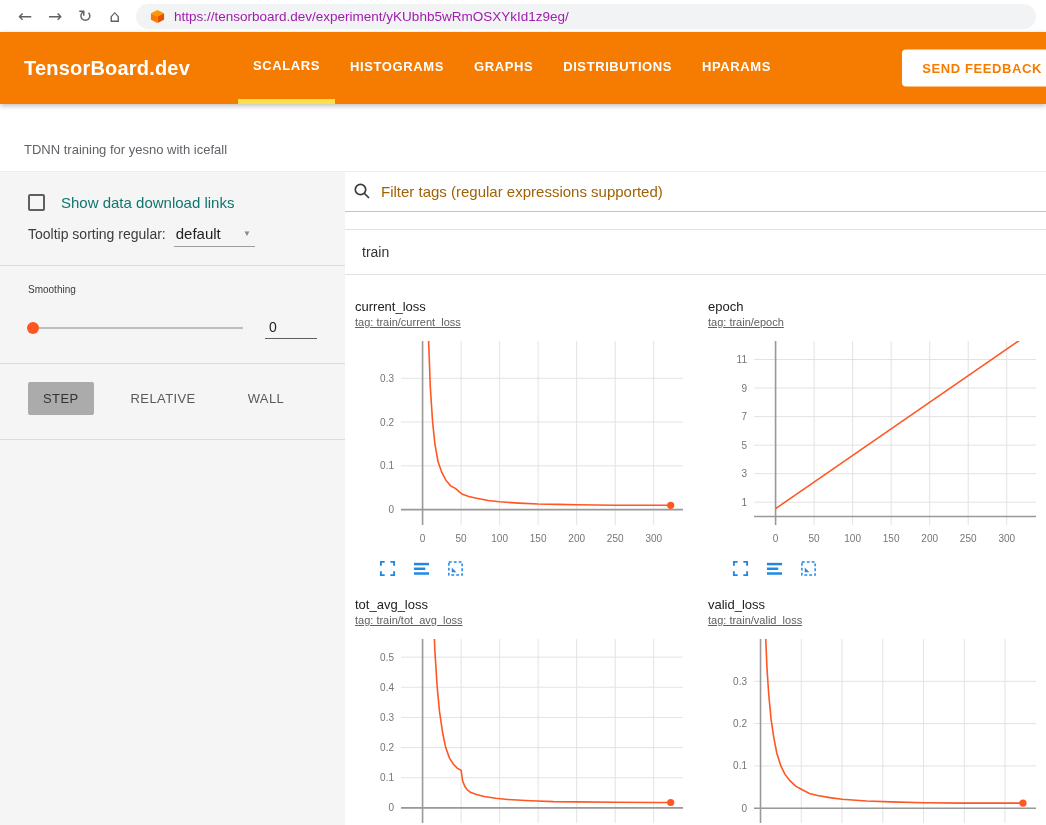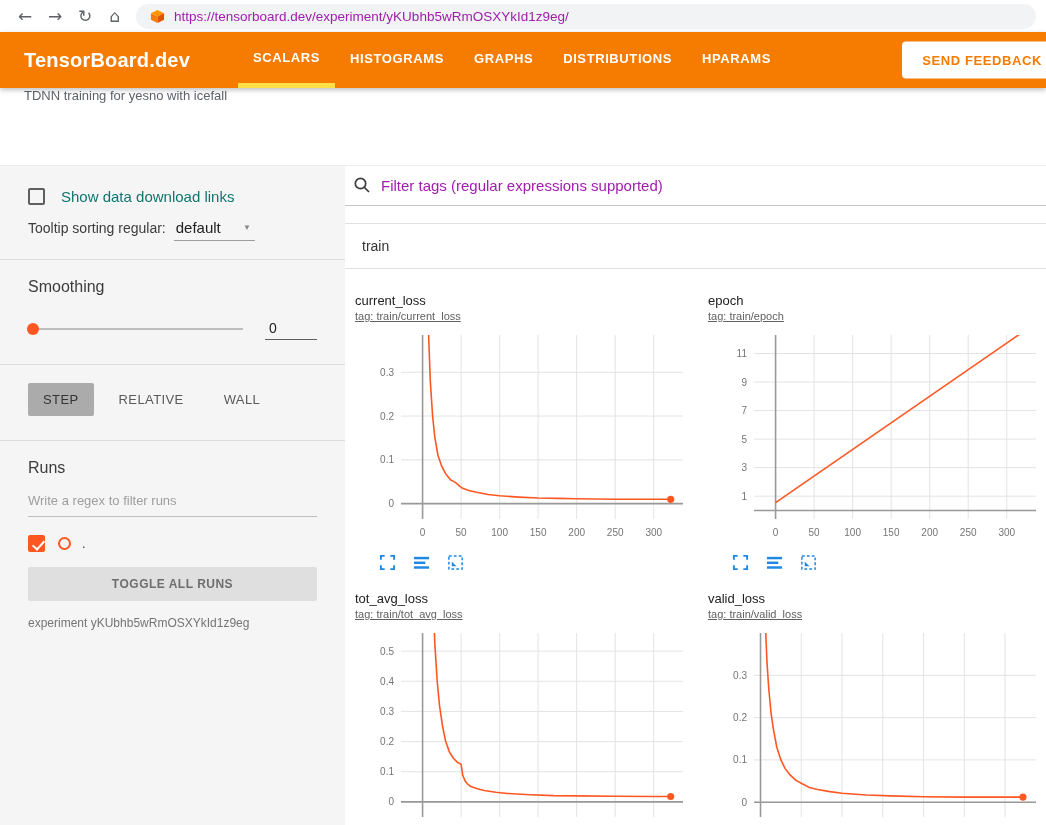--- a/index.html
+++ b/index.html
@@ -7,62 +7,62 @@
   .screen{
     position:relative; width:1046px; height:825px; overflow:hidden;
     font-family:"Liberation Sans","DejaVu Sans",sans-serif; background:#fff;
   }
   
   .browser-bar{ height:32px; display:flex; align-items:center; background:#fff; padding:0 10px; }
   .b-icon{ font-family:"DejaVu Sans",sans-serif; color:#5f6368; font-size:17px; width:30px; text-align:center; cursor:pointer; line-height:30px; }
   .address-bar{ flex:1; height:25px; background:#f1f3f4; border-radius:14px; display:flex; align-items:center; padding:0 14px; margin-left:6px; }
   .address-bar .url{ font-size:13.5px; color:#a21caf; margin-left:9px; white-space:nowrap; }
   
-  .app-header{ position:relative; height:56px; background:#f57c00; display:flex; align-items:stretch; box-shadow:0 2px 5px rgba(0,0,0,.25); z-index:5; }
+  .app-header{ position:relative; height:72px; background:#f57c00; display:flex; align-items:stretch; box-shadow:0 2px 5px rgba(0,0,0,.25); z-index:5; }
   .logo{ display:flex; align-items:center; color:#fff; font-size:20px; font-weight:bold; padding:0 24px; letter-spacing:.2px; }
   .nav{ display:flex; align-items:stretch; margin-left:24px; }
   .tab{ display:flex; align-items:center; padding:0 15px; color:#fff; font-size:13px; font-weight:bold; letter-spacing:.6px; cursor:pointer; border-bottom:3px solid transparent; }
   .tab.active{ border-bottom:5px solid #fde047; }
   .feedback-btn{ position:absolute; right:-16px; top:50%; transform:translateY(-50%); background:#fff; color:#f57c00; font-size:13px; font-weight:bold; letter-spacing:.6px; padding:11px 20px; border:none; border-radius:4px; cursor:pointer; }
   
-  .subheader{ height:78px; background:#fff; display:flex; align-items:flex-start; padding:0 0 14px 24px; border-bottom:1px solid #ededed; }
+  .subheader{ height:68px; background:#fff; display:flex; align-items:flex-end; padding:0 0 14px 24px; border-bottom:1px solid #ededed; }
   .exp-desc{ font-size:13px; color:#5f6368; }
   
   .content{ display:flex; height:679px; }
   .sidebar{ width:345px; min-width:345px; background:#f5f5f5; padding-top:22px; }
   .side-section{ padding:0 28px 18px 28px; }
   .side-divider{ border-top:1px solid #dcdcdc; margin:0 0 18px 0; }
   .check-row{ display:flex; align-items:center; margin-bottom:12px; cursor:pointer; }
   .checkbox{ width:17px; height:17px; border:2px solid #5f5f5f; border-radius:2px; background:#f5f5f5; position:relative; flex:none; }
   .checkbox.checked{ background:#484848; border-color:#484848; }
   .checkbox.checked.orange{ background:#ff5722; border-color:#ff5722; }
   .checkbox.checked::after{ content:""; position:absolute; left:4.5px; top:0.5px; width:5px; height:10px; border:solid #fff; border-width:0 2px 2px 0; transform:rotate(42deg); }
   .check-label{ font-size:15px; color:#0f766e; margin-left:16px; }
   .tooltip-row{ display:flex; align-items:baseline; margin-top:14px; }
   .tooltip-label{ font-size:14px; color:#3c3c3c; }
   .dropdown{ position:relative; margin-left:8px; font-size:15px; color:#212121; border-bottom:1px solid #9e9e9e; padding:0 34px 4px 2px; cursor:pointer; }
   .dropdown .arrow{ position:absolute; right:4px; top:4px; font-size:8px; color:#8a8a8a; }
-  .section-label{ font-size:16px; color:#3c3c3c; margin-bottom:6px; }
+  .section-label{ font-size:10px; color:#3c3c3c; margin-bottom:6px; }
   .slider-row{ display:flex; align-items:center; margin-top:22px; }
   .slider-track{ position:relative; flex:1; height:2px; background:#bdbdbd; }
   .slider-thumb{ position:absolute; left:-1px; top:-5px; width:12px; height:12px; border-radius:50%; background:#ff5722; cursor:pointer; }
   .slider-value{ width:52px; margin-left:22px; font-size:14px; color:#212121; border-bottom:1px solid #5f5f5f; padding:2px 4px 3px 4px; }
-  .axis-buttons{ display:flex; align-items:center; margin-top:12px; }
+  .axis-buttons{ display:flex; align-items:center; margin-top:12px;gap:12px; }
   .axis-btn{ background:transparent; border:none; font-family:inherit; font-size:13px; letter-spacing:.4px; color:#5a5a5a; padding:9px 15px; margin-right:10px; border-radius:2px; cursor:pointer; }
   .axis-btn.active{ background:#ababab; color:#333; }
   .runs-filter{ margin-top:12px; font-size:13px; color:#9e9e9e; border-bottom:1px solid #bdbdbd; padding:4px 0 8px 0; cursor:text; }
   .run-row{ display:flex; align-items:center; margin-top:18px; }
   .run-swatch{ width:13px; height:13px; border:2px solid #ff5722; border-radius:50%; margin-left:13px; flex:none; }
   .run-name{ font-size:13px; color:#3c3c3c; margin-left:11px; }
   .toggle-all-btn{ display:block; width:100%; margin-top:15px; background:#dfdfdf; border:none; border-radius:2px; font-family:inherit; font-size:12px; font-weight:bold; letter-spacing:.5px; color:#6e6e6e; padding:10px 0; cursor:pointer; }
   .exp-footer{ margin-top:15px; font-size:12px; color:#757575; }
   
   .main{ flex:1; background:#fff; overflow:visible; }
   .filter-row{ display:flex; align-items:center; padding:10px 0 11px 8px; border-bottom:1px solid #c4c4c4; }
-  .filter-placeholder{ font-size:15px; color:#a21caf; margin-left:10px; }
+  .filter-placeholder{ font-size:15px; color:#a16207; margin-left:10px; }
   .group-card{ margin-top:17px; }
   .group-header{ border-top:1px solid #e0e0e0; border-bottom:1px solid #e0e0e0; padding:14px 17px; font-size:14px; color:#333; cursor:pointer; }
   .charts{ display:flex; flex-wrap:wrap; width:716px; padding:24px 0 0 6px; }
   .chart-card{ width:350px; margin:0 3px 20px 0; }
   .chart-title{ font-size:13px; color:#212121; margin-left:4px; }
   .chart-tag{ font-size:11px; color:#616161; margin:2px 0 7px 4px;text-decoration:underline; }
   .chart-svg{ display:block; }
   .chart-toolbar{ display:flex; align-items:center; margin:7px 0 0 28px; }
   .cicon{ margin-right:17px; cursor:pointer; display:inline-flex; }
   .tick{ font-size:10px; fill:#757575; font-family:"Liberation Sans","DejaVu Sans",sans-serif; }
@@ -140,31 +140,20 @@
       <div class="side-section">
         <div class="axis-buttons">
           <button class="axis-btn active">STEP</button>
           <button class="axis-btn">RELATIVE</button>
           <button class="axis-btn">WALL</button>
         </div>
       </div>
 
       <div class="side-divider" style="margin-top:6px;"></div>
 
-      <div class="side-section">
-        <div class="section-label">Runs</div>
-        <div class="runs-filter">Write a regex to filter runs</div>
-        <div class="run-row">
-          <span class="checkbox checked orange"></span>
-          <span class="run-swatch"></span>
-          <span class="run-name">.</span>
-        </div>
-        <button class="toggle-all-btn">TOGGLE ALL RUNS</button>
-        <div class="exp-footer">experiment yKUbhb5wRmOSXYkId1z9eg</div>
-      </div>
 
     </aside>
 
     <main class="main">
 
       <div class="filter-row">
         <span style="display:inline-flex;">
           <svg width="18" height="18" viewBox="0 0 18 18">
             <circle cx="7.5" cy="7.5" r="5.2" fill="none" stroke="#3c3c3c" stroke-width="1.7"></circle>
             <line x1="11.5" y1="11.5" x2="16" y2="16" stroke="#3c3c3c" stroke-width="1.7"></line>

